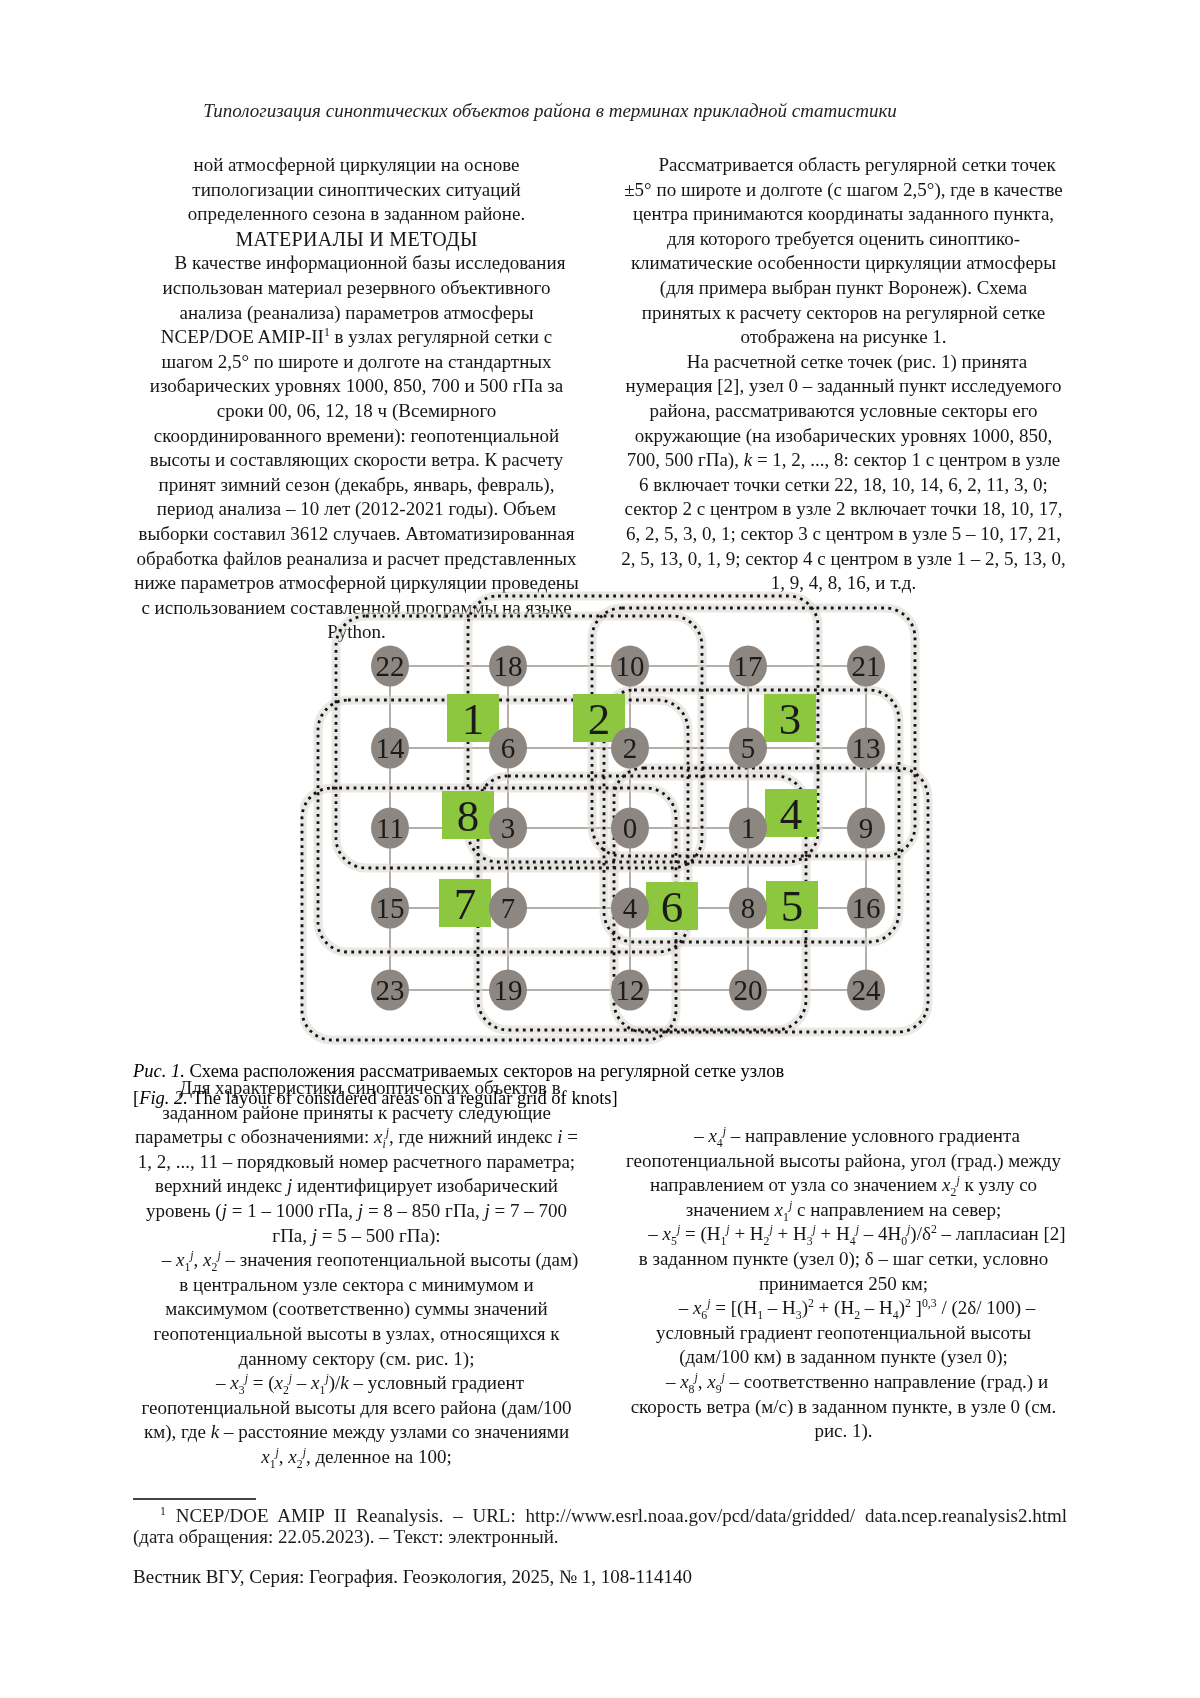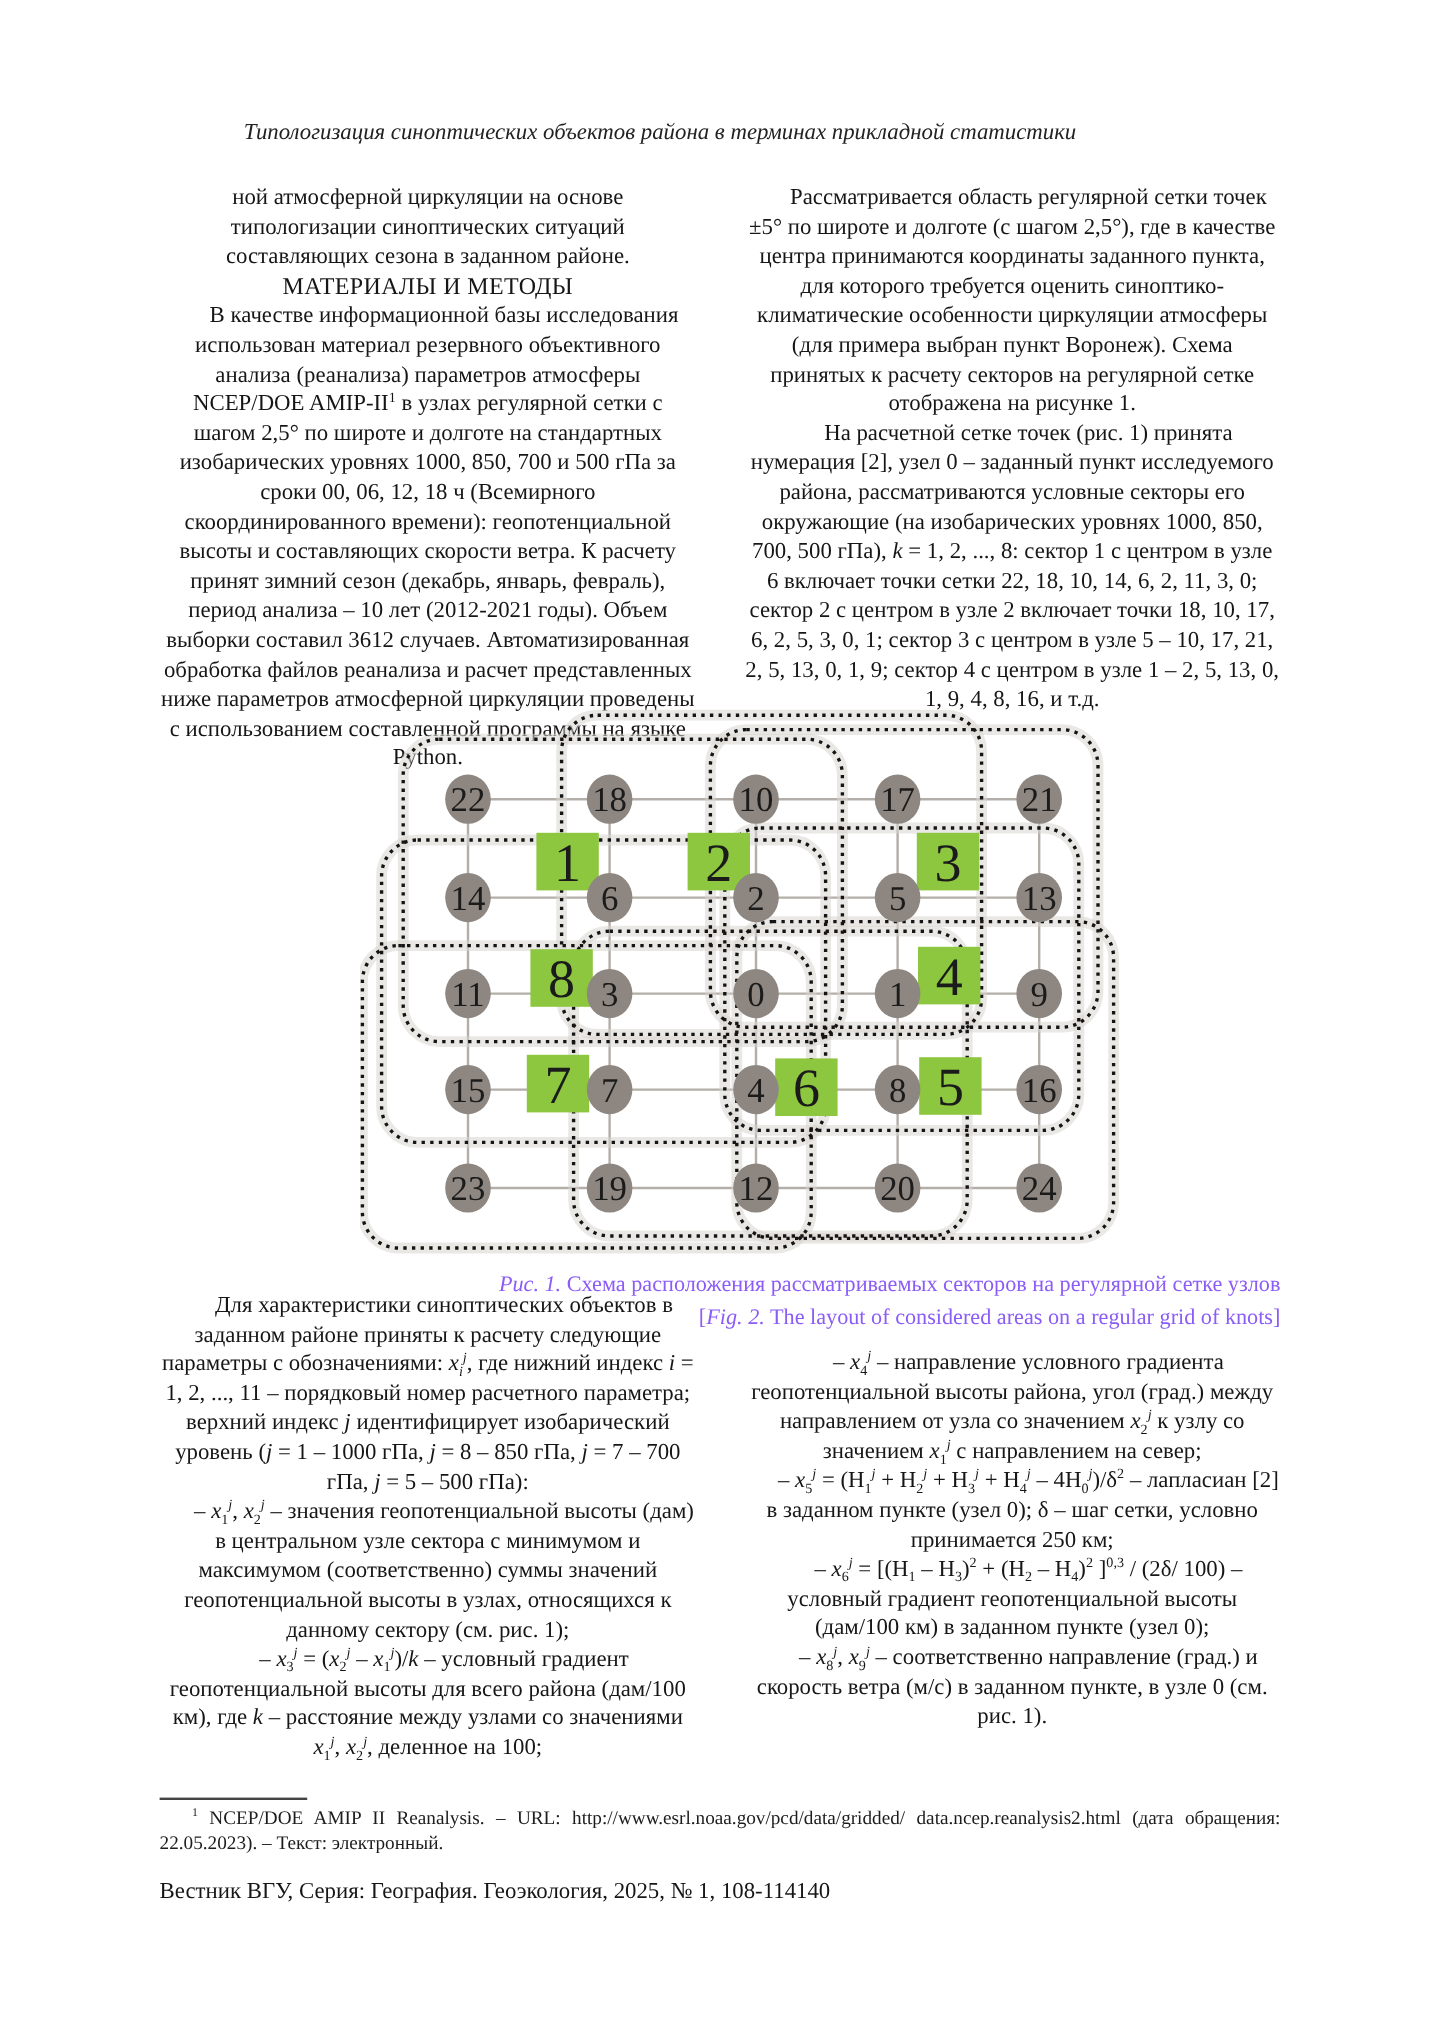--- a/index.html
+++ b/index.html
@@ -20,47 +20,47 @@
     text-align: justify; color: #161616;
   }
   .col p { margin: 0; text-align: center; }
   .col p.indent { text-indent: 27px; }
   .section-heading {
     text-align: center; font-size: 20px; letter-spacing: 0.3px;
     text-indent: 0 !important;
   }
   sup, sub { font-size: 0.62em; line-height: 0; }
   .caption {
-    left: 133px; width: 934px; text-align: right;
-    font-size: 18.5px; line-height: 26px; color: #8b5cf6;
+    left: 133px; width: 934px; text-align: left;
+    font-size: 18.5px; line-height: 26px; color: #000000;
   }
   .footnote-rule {
     left: 133px; top: 1498px; width: 123px;
     border-top: 2px solid #444; height: 0;
   }
   .footnote {
     left: 133px; top: 1506px; width: 934px;
-    font-size: 16px; line-height: 20.6px; text-align: justify;
+    font-size: 19px; line-height: 20.6px; text-align: justify;
     text-indent: 27px; color: #1c1c1c;
   }
   .footer-row {
     left: 133px; top: 1566px; width: 934px;
     display: flex; justify-content: flex-start;
     font-size: 19px; color: #161616;
   }
   .figure-wrap { left: 300px; top: 578px; width: 660px; height: 485px; }
   svg text { font-family: "Liberation Serif", serif; }
 </style>
 </head>
 <body>
 
 <div class="abs running-title">Типологизация синоптических объектов района в терминах прикладной статистики</div>
 
 <div class="abs col" style="left:133px; top:153px;">
-  <p>ной атмосферной циркуляции на основе типологизации синоптических ситуаций составляющих сезона в заданном районе.</p>
+  <p>ной атмосферной циркуляции на основе типологизации синоптических ситуаций определенного сезона в заданном районе.</p>
   <p class="section-heading">МАТЕРИАЛЫ И МЕТОДЫ</p>
   <p class="indent">В качестве информационной базы исследования использован материал резервного объективного анализа (реанализа) параметров атмосферы NCEP/DOE AMIP-II<sup>1</sup> в узлах регулярной сетки с шагом 2,5° по широте и долготе на стандартных изобарических уровнях 1000, 850, 700 и 500 гПа за сроки 00, 06, 12, 18 ч (Всемирного скоординированного времени): геопотенциальной высоты и составляющих скорости ветра. К расчету принят зимний сезон (декабрь, январь, февраль), период анализа – 10 лет (2012-2021 годы). Объем выборки составил 3612 случаев. Автоматизированная обработка файлов реанализа и расчет представленных ниже параметров атмосферной циркуляции проведены с использованием составленной программы на языке Python.</p>
 </div>
 
 <div class="abs col" style="left:620px; top:153px;">
   <p class="indent">Рассматривается область регулярной сетки точек ±5° по широте и долготе (с шагом 2,5°), где в качестве центра принимаются координаты заданного пункта, для которого требуется оценить синоптико-климатические особенности циркуляции атмосферы (для примера выбран пункт Воронеж). Схема принятых к расчету секторов на регулярной сетке отображена на рисунке 1.</p>
   <p class="indent">На расчетной сетке точек (рис. 1) принята нумерация [2], узел 0 – заданный пункт исследуемого района, рассматриваются условные секторы его окружающие (на изобарических уровнях 1000, 850, 700, 500 гПа), <i>k</i> = 1, 2, ..., 8: сектор 1 с центром в узле 6 включает точки сетки 22, 18, 10, 14, 6, 2, 11, 3, 0; сектор 2 с центром в узле 2 включает точки 18, 10, 17, 6, 2, 5, 3, 0, 1; сектор 3 с центром в узле 5 – 10, 17, 21, 2, 5, 13, 0, 1, 9; сектор 4 с центром в узле 1 – 2, 5, 13, 0, 1, 9, 4, 8, 16, и т.д.</p>
 </div>
 
 <div class="abs figure-wrap">

